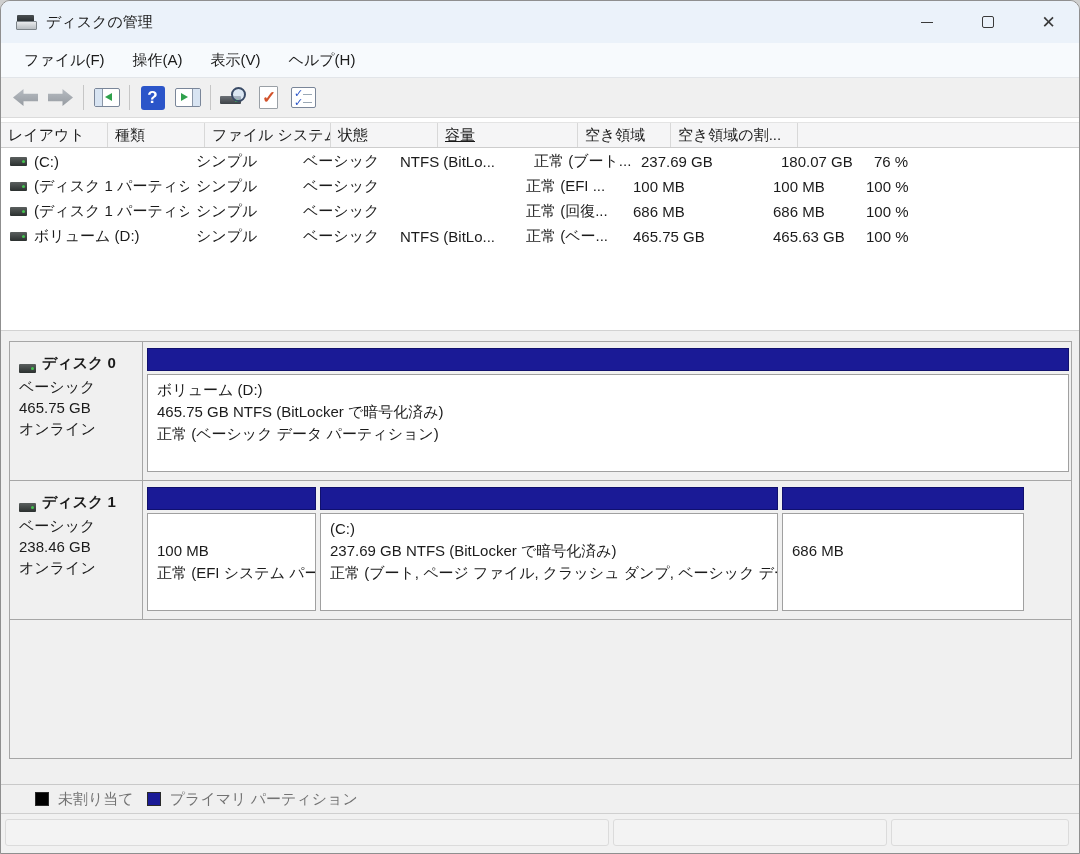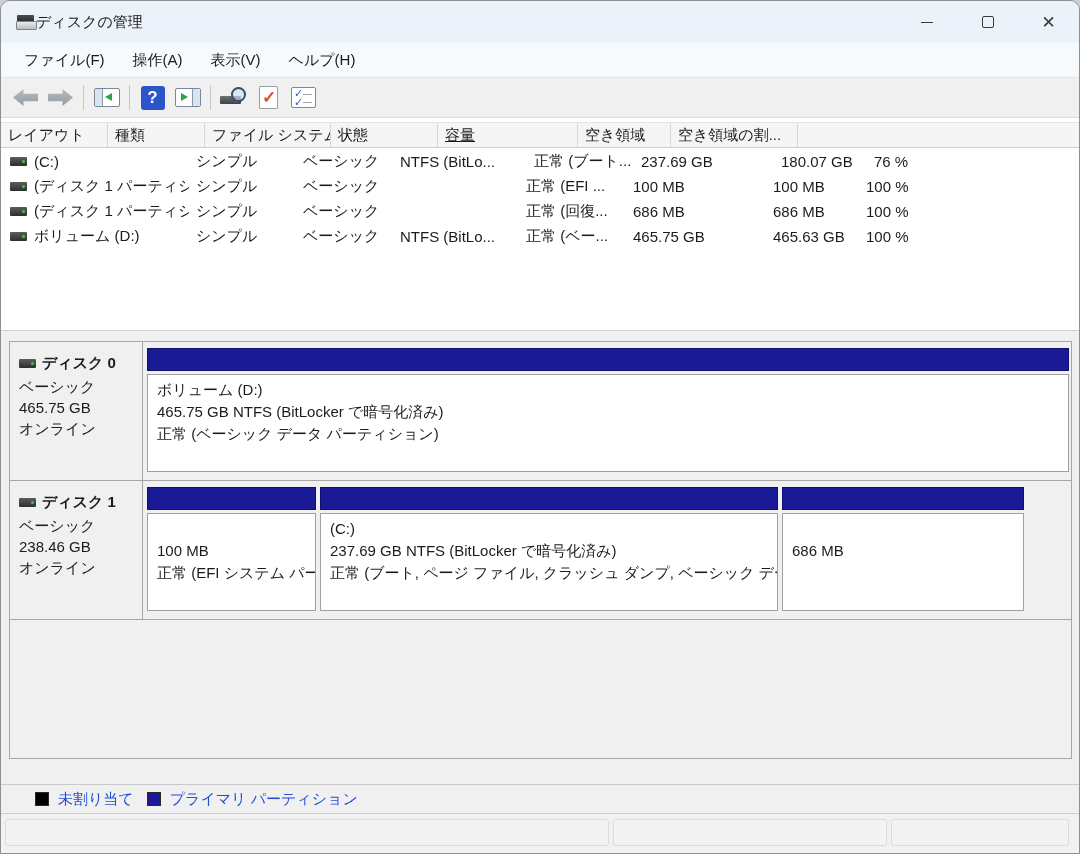--- a/index.html
+++ b/index.html
@@ -8,21 +8,21 @@
   .window { width:1080px; height:854px; display:flex; flex-direction:column;
     border:1px solid #8f8f8f; border-radius:10px 10px 0 0; overflow:hidden; background:#F0F0F0; }
 
   
   .titlebar { height:42px; flex:0 0 auto; background:#EBF2FA; display:flex; align-items:center; }
   .app-icon { width:20px; height:15px; margin-left:15px; position:relative; }
   .app-icon::before { content:''; position:absolute; top:0; left:1px; width:17px; height:8px;
     background:linear-gradient(#4a4f52,#23282b); border-radius:1px; }
   .app-icon::after { content:''; position:absolute; bottom:0; left:0; width:19px; height:7px;
     background:linear-gradient(#e8eaec,#b9bec2); border:1px solid #7d8489; border-radius:1px; }
-  .title-text { font-size:15px; color:#1b1b1b; }
+  .title-text { margin-left:10px; font-size:15px; color:#1b1b1b; }
   .win-controls { margin-left:auto; display:flex; height:100%; }
   .win-btn { width:61px; height:100%; display:flex; align-items:center; justify-content:center; cursor:default; }
   .glyph-min { width:12px; height:0; border-top:1.4px solid #3a3a3a; display:block; }
   .glyph-max { width:12px; height:12px; border:1.4px solid #3a3a3a; border-radius:2px; display:block; }
   .glyph-close { font-size:17px; color:#3a3a3a; line-height:1; }
 
   
   .menubar { height:35px; flex:0 0 auto; background:#F7FAFD; border-bottom:1px solid #E2E5E9;
     display:flex; align-items:center; padding-left:9px; }
   .menu-item { font-size:15px; color:#1b1b1b; padding:5px 14px; white-space:nowrap; }
@@ -82,37 +82,37 @@
 
   .splitter { height:10px; flex:0 0 auto; background:#F0F0F0; }
 
   
   .graphical { flex:1 1 auto; background:#F0F0F0; padding-left:8px; overflow:hidden; }
   .disk-row { width:1063px; height:140px; border:1px solid #A6A6A6; background:#F0F0F0;
     display:flex; margin-top:-1px; }
   .disk-row.first { margin-top:0; }
   .disk-head { width:133px; flex:0 0 auto; border-right:1px solid #A6A6A6; padding:12px 6px 0 9px;
     font-size:15px; color:#1b1b1b; }
-  .disk-title { display:flex; align-items:center; gap:6px; font-weight:bold; margin-bottom:3px; white-space:nowrap; }
+  .disk-title { display:flex; align-items:flex-end; gap:6px; font-weight:bold; margin-bottom:3px; white-space:nowrap; }
   .disk-line { line-height:21px; min-height:21px; white-space:nowrap; }
   .cd-icon { width:20px; height:17px; position:relative; flex:0 0 auto; }
   .cd-icon::before { content:''; position:absolute; top:0; left:5px; width:11px; height:11px; border-radius:50%;
     background:radial-gradient(circle at 50% 50%, #ffffff 0 1.5px, #b9c4cc 2px 3.5px, #8fa0ac 4px); border:1px solid #7c8a94; }
   .cd-icon::after { content:''; position:absolute; bottom:0; left:0; width:18px; height:7px;
     background:linear-gradient(#5a5f5e,#2e3c37); border-radius:1px; }
   .part-area { flex:1 1 auto; display:flex; gap:4px; padding:6px 0 8px 4px; }
   .part { display:flex; flex-direction:column; flex:0 0 auto; }
   .part-bar { height:23px; flex:0 0 auto; margin-bottom:3px; border:1px solid #10106e; }
   .part-box { flex:1 1 auto; background:#fff; border:1px solid #A0A0A0; padding:4px 9px;
     font-size:15px; line-height:22px; color:#1b1b1b; overflow:hidden; white-space:nowrap; }
 
   
   .legendbar { height:29px; flex:0 0 auto; background:#F0F0F0; border-top:1px solid #C9C9C9;
     display:flex; align-items:center; padding-left:34px; gap:13px; }
-  .legend-item { display:flex; align-items:center; gap:9px; font-size:15px; color:#1d4ed8; }
+  .legend-item { display:flex; align-items:center; gap:9px; font-size:15px; color:#737373; }
   .legend-swatch { width:14px; height:14px; border:1px solid #2a2a2a; flex:0 0 auto; }
   .statusbar { height:40px; flex:0 0 auto; background:#F1F1F1; border-top:1px solid #CFCFCF; position:relative; }
   .sb-panel { position:absolute; top:5px; bottom:7px; background:#F3F3F3;
     border:1px solid #DBDBDB; border-radius:3px; }
 </style>
 </head>
 <body>
 
 <div class="window">
 

